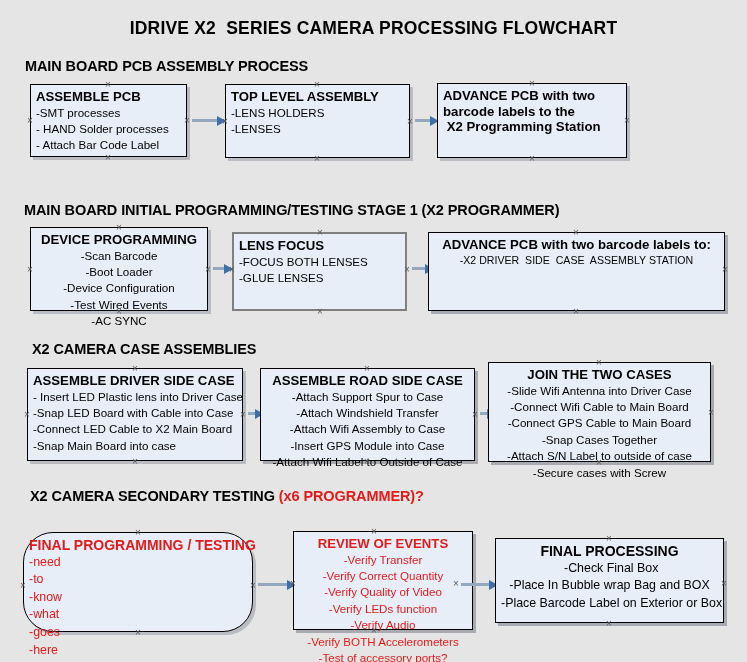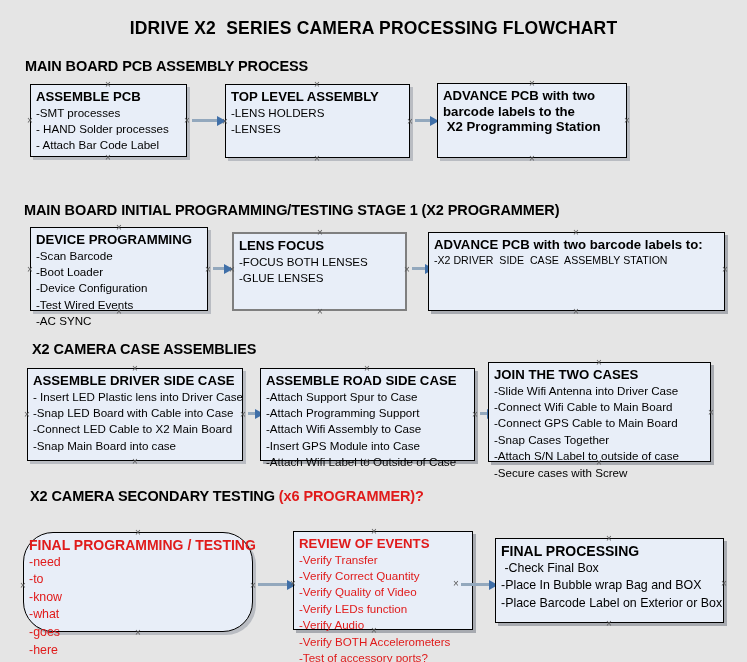--- a/index.html
+++ b/index.html
@@ -53,20 +53,21 @@
     box-shadow: 3px 3px 0 0 #b9bcc2;
     padding: 4px 5px 0 5px;
     overflow: visible;
   }
   .box.gray-border {
     border: 2.4px solid #7f7f7f;
     box-shadow: none;
   }
   .box.shadow-gray {
     box-shadow: 3px 3px 0 0 #a7aab0;
+    text-align: center;
   }
   .box-title {
     font-size: 13.2px;
     font-weight: bold;
     color: #000000;
     line-height: 1.18;
     white-space: pre;
   }
   .box-line {
     font-size: 11.6px;
@@ -162,21 +163,21 @@
     <div class="box-title">ADVANCE PCB with two</div>
     <div class="box-title">barcode labels to the</div>
     <div class="box-title"> X2 Programming Station</div>
   </div>
   <span class="handle" style="left:532px; top:83px;"></span>
   <span class="handle" style="left:532px; top:158px;"></span>
   <span class="handle" style="left:627px; top:120px;"></span>
 
   <div class="section-title" style="left:24px; top:202px;">MAIN BOARD INITIAL PROGRAMMING/TESTING STAGE 1 (X2 PROGRAMMER)</div>
 
-  <div class="box" style="left:30px; top:227px; width:178px; height:84px;">
+  <div class="box" style="left:30px; top:227px; width:178px; height:84px;text-align:center;">
     <div class="box-title">DEVICE PROGRAMMING</div>
     <div class="box-line">-Scan Barcode</div>
     <div class="box-line">-Boot Loader</div>
     <div class="box-line">-Device Configuration</div>
     <div class="box-line">-Test Wired Events</div>
     <div class="box-line">-AC SYNC</div>
   </div>
   <span class="handle" style="left:119px; top:227px;"></span>
   <span class="handle" style="left:119px; top:311px;"></span>
   <span class="handle" style="left:30px;  top:269px;"></span>
@@ -216,21 +217,21 @@
   <span class="handle" style="left:135px; top:368px;"></span>
   <span class="handle" style="left:135px; top:461px;"></span>
   <span class="handle" style="left:27px;  top:414px;"></span>
   <span class="handle" style="left:243px; top:414px;"></span>
 
   <div class="arrow" style="left:248px; top:412px; width:8px;"></div>
 
   <div class="box shadow-gray" style="left:260px; top:368px; width:215px; height:93px;">
     <div class="box-title">ASSEMBLE ROAD SIDE CASE</div>
     <div class="box-line">-Attach Support Spur to Case</div>
-    <div class="box-line">-Attach Programming Support</div>
+    <div class="box-line">-Attach Windshield Transfer</div>
     <div class="box-line">-Attach Wifi Assembly to Case</div>
     <div class="box-line">-Insert GPS Module into Case</div>
     <div class="box-line">-Attach Wifi Label to Outside of Case</div>
   </div>
   <span class="handle" style="left:367px; top:368px;"></span>
   <span class="handle" style="left:367px; top:461px;"></span>
   <span class="handle" style="left:475px; top:414px;"></span>
 
   <div class="arrow" style="left:480px; top:412px; width:8px;"></div>
 

